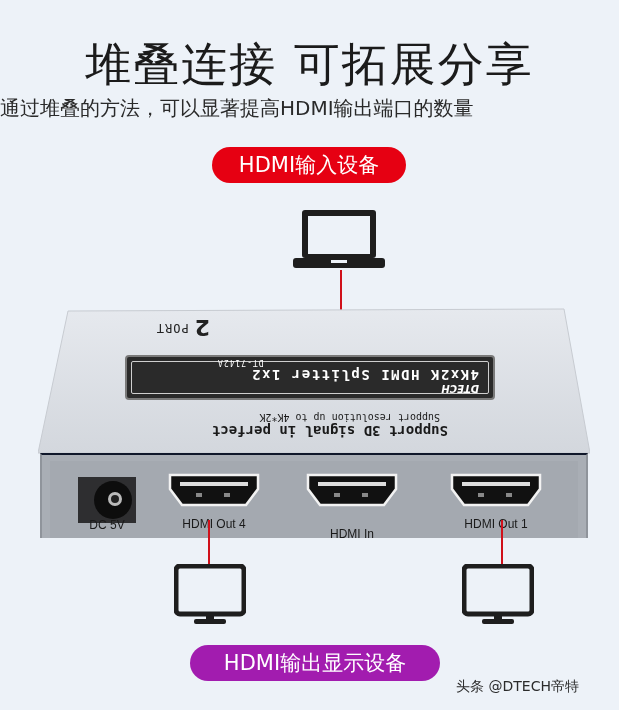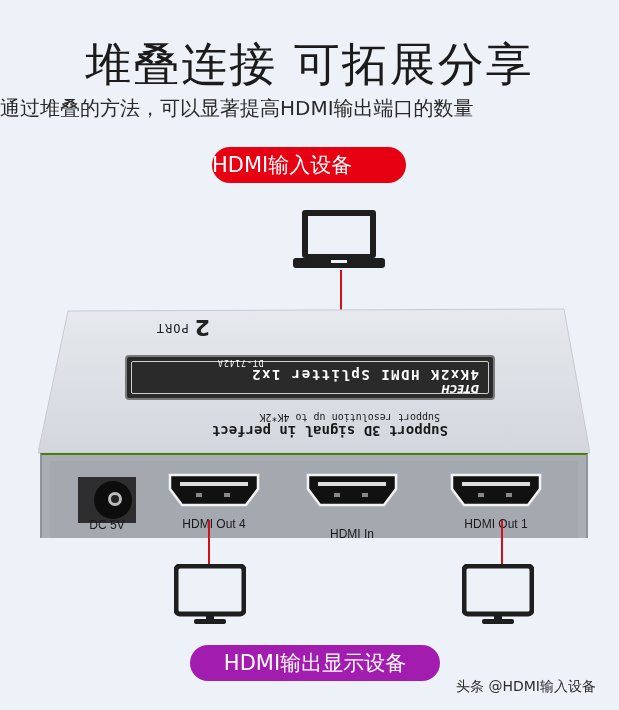--- a/index.html
+++ b/index.html
@@ -1,27 +1,27 @@
 <!DOCTYPE html>
 <html><head>
 <meta charset="utf-8">
 <style>
   * { box-sizing: border-box; margin: 0; padding: 0; }
   html, body { width: 619px; height: 710px; overflow: hidden; }
   body { background: #edf2f8; font-family: "DejaVu Sans", sans-serif; position: relative; color: #1e1e1e; }
   .abs { position: absolute; }
   .title { left: 0; top: 20px; width: 619px; text-align: center; font-size: 46px; font-weight: 500; letter-spacing: 2px; color: #1b1b1b; margin-top: 14px; }
   .subtitle { left: 0; top: 95px; width: 619px; text-align: left; font-size: 20px; color: #2a2a2a; }
-  .pill-red { left: 212px; top: 147px; width: 194px; height: 36px; border-radius: 18px; background: #e60012; color: #fff; font-size: 21px; text-align: left; line-height: 36px; }
+  .pill-red { left: 212px; top: 147px; width: 194px; height: 36px; border-radius: 18px; background: #e60012; color: #fff; font-size: 21px; text-align: center; line-height: 36px; }
   .pill-gray { left: 190px; top: 645px; width: 250px; height: 36px; border-radius: 18px; background: #a21caf; color: #fff; font-size: 21px; text-align: center; line-height: 36px; }
   .wire { background: #d0101a; width: 2px; }
   .laptop { left: 293px; top: 208px; width: 92px; height: 62px; }
   .monitor { width: 72px; height: 62px; }
   .device-top { left: 38px; top: 305px; width: 552px; height: 150px; }
-  .device-front { left: 40px; top: 453px; width: 548px; height: 85px; background: #a9aeb5; border-top: 2px solid #4d7c0f; border-left: 2px solid #8f949b; border-right: 2px solid #8f949b; }
+  .device-front { left: 40px; top: 453px; width: 548px; height: 85px; background: #a9aeb5; border-top: 2px solid #0f172a; border-left: 2px solid #8f949b; border-right: 2px solid #8f949b; }
   .front-inner { position: absolute; left: 8px; top: 6px; right: 8px; bottom: 0; background: #a4a9b0; }
   .dc-jack { left: 36px; top: 22px; width: 58px; height: 46px; background: #2e2e30; }
   .dc-hole { position: absolute; left: 16px; top: 4px; width: 38px; height: 38px; border-radius: 50%; background: #0d0d0d; }
   .dc-pin { position: absolute; left: 14px; top: 11px; width: 14px; height: 14px; border-radius: 50%; border: 3px solid #bbb; background: #222; }
   .port-label { font-family: "Liberation Sans", sans-serif; font-size: 12px; color: #1a1a1a; text-align: center; }
   .hdmi { width: 96px; height: 34px; }
   .watermark { left: 456px; top: 678px; font-size: 14px; color: #2b2b2b; font-family: "DejaVu Sans", sans-serif; }
   .plate { left: 125px; top: 355px; width: 370px; height: 45px; background: #2a2a2a; border-radius: 4px; border: 2px solid #7a7a7a; }
   .plate-inner { position: absolute; inset: 4px; border: 1px solid #cfcfcf; border-radius: 2px; }
   .flip { transform: rotate(180deg); transform-origin: center; }
@@ -115,13 +115,13 @@
   <rect x="20" y="55" width="32" height="5" rx="2" fill="#1e1e1e"></rect>
 </svg>
 <svg class="abs monitor" style="left:462px; top:564px;" viewBox="0 0 72 62">
   <rect x="2" y="2" width="68" height="48" rx="4" fill="none" stroke="#1e1e1e" stroke-width="5"></rect>
   <rect x="32" y="50" width="8" height="6" fill="#1e1e1e"></rect>
   <rect x="20" y="55" width="32" height="5" rx="2" fill="#1e1e1e"></rect>
 </svg>
 
 <div class="abs pill-gray">HDMI输出显示设备</div>
 
-<div class="abs watermark">头条 @HDMI输入设备</div>
+<div class="abs watermark">头条 @DTECH帝特</div>
 
 </body></html>

